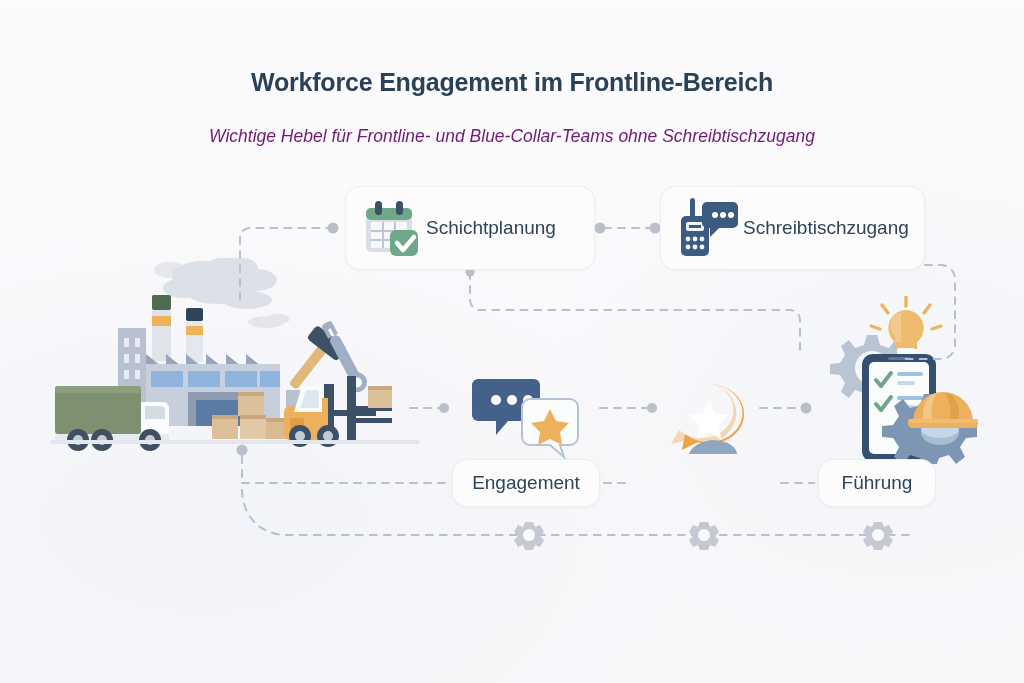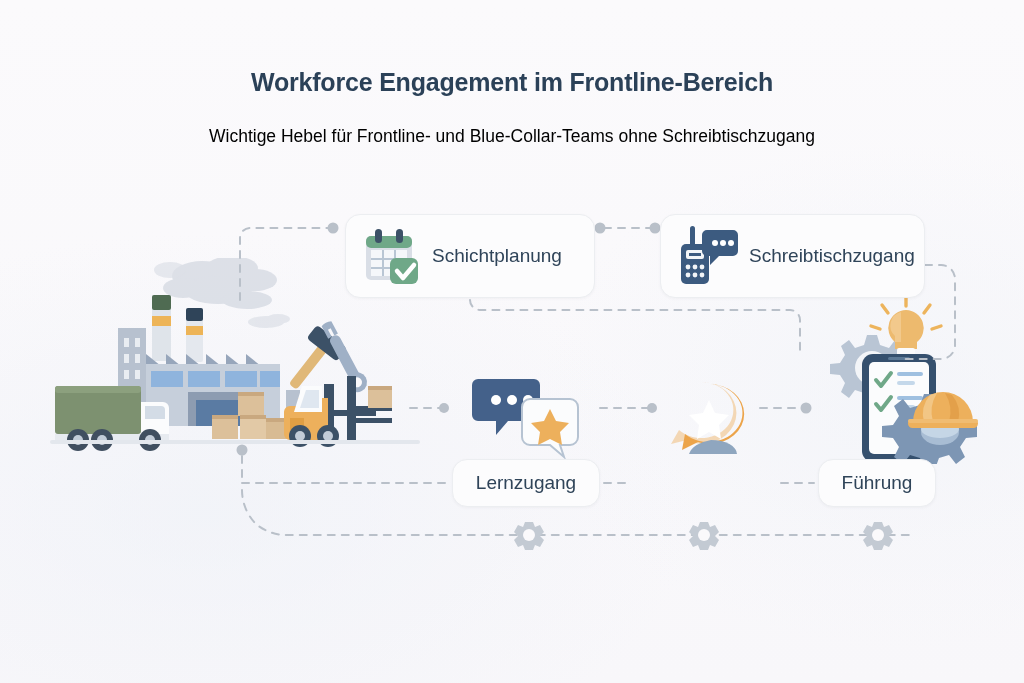--- a/index.html
+++ b/index.html
@@ -16,35 +16,35 @@
       radial-gradient(ellipse 520px 360px at 88% 58%, rgba(238,242,248,.5), rgba(238,242,248,0) 70%),
       linear-gradient(180deg,#fbfafc 0%,#f8f7fa 100%);
   }
   
   #title{
     position:absolute;left:0;top:68px;width:1024px;text-align:center;
     font-size:25px;font-weight:bold;color:#2b4158;letter-spacing:-.2px;
   }
   #subtitle{
     position:absolute;left:0;top:126px;width:1024px;text-align:center;
-    font-size:17.5px;color:#000000;font-weight:400;
+    font-size:17.5px;color:#701a75;font-weight:400;font-style:italic;
   }
   #caption{
     position:absolute;left:0;top:580px;width:1024px;text-align:center;
     font-size:17px;color:#8a8f98;line-height:30px;font-weight:400;
   }
   
   .card{
     position:absolute;box-sizing:border-box;
     background:#fcfcfd;border:1px solid #eceef1;border-radius:15px;
     box-shadow:0 1px 3px rgba(40,55,75,.045);
     display:flex;align-items:center;
   }
   .card .lbl{font-size:19px;color:#2f4459;white-space:nowrap;}
-  .card.icon-left{padding-left:14px;gap:10px;margin-top:28px;}
+  .card.icon-left{padding-left:14px;gap:4px;}
   .card.text-only{justify-content:center;}
   .card.text-only .lbl{font-size:19px;}
   #card-schicht{left:345px;top:186px;width:250px;height:84px;}
   #card-team{left:660px;top:186px;width:265px;height:84px;}
   #card-anerkennung{left:452px;top:459px;width:148px;height:48px;}
   #card-lernzugang{left:632px;top:459px;width:145px;height:48px;}
   #card-fuehrung{left:818px;top:459px;width:118px;height:48px;}
   .svgart{position:absolute;pointer-events:none;}
   .ic{flex:0 0 auto;}
 </style>
@@ -297,21 +297,21 @@
       <g fill="#ffffff">
           <circle cx="40" cy="19" r="3"></circle>
           <circle cx="48" cy="19" r="3"></circle>
           <circle cx="56" cy="19" r="3"></circle>
         </g>
     </svg>
     <span class="lbl">Schreibtischzugang</span>
   </div>
 
   <div class="card text-only" id="card-anerkennung">
-    <span class="lbl">Lernzugang</span>
+    <span class="lbl">Engagement</span>
   </div>
 
 
   <div class="card text-only" id="card-fuehrung">
     <span class="lbl">Führung</span>
   </div>
 
   <div id="title">Workforce Engagement im Frontline-Bereich</div>
   <div id="subtitle">Wichtige Hebel für Frontline- und Blue-Collar-Teams ohne Schreibtischzugang</div>
 </div>

